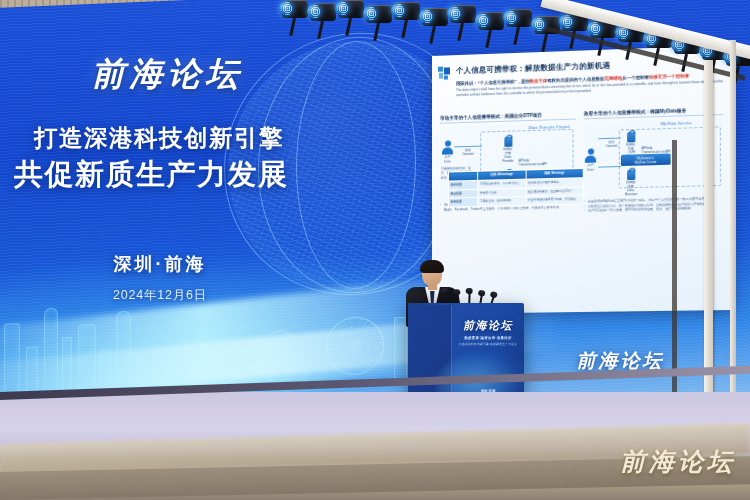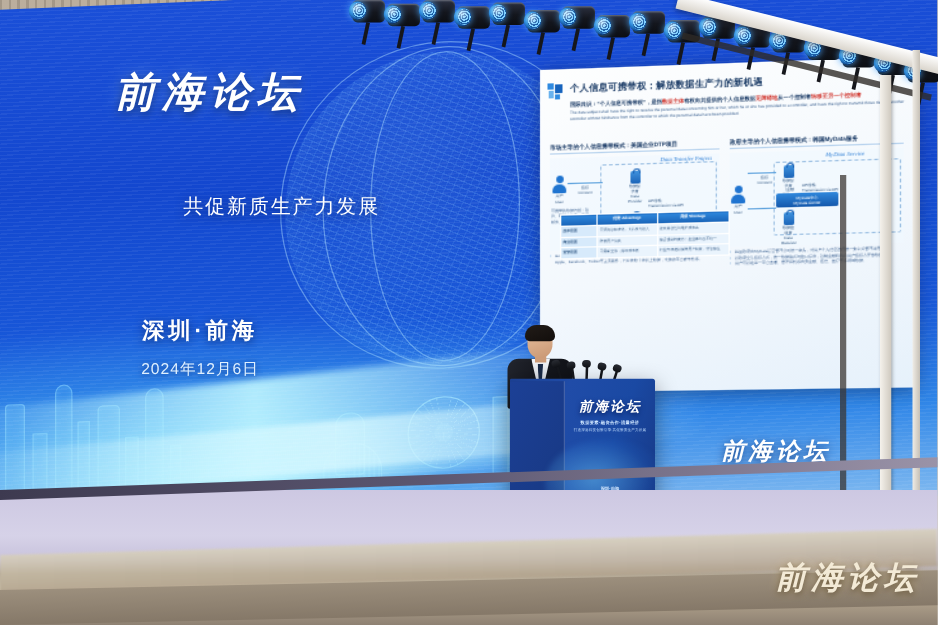--- a/index.html
+++ b/index.html
@@ -114,22 +114,22 @@
 
   
   .b-logo { position:absolute; left:80px; top:52px; width:175px;
     text-align:center; color:#ffffff; font-size:33px; font-weight:700;
     letter-spacing:5px; font-family:"Liberation Serif","DejaVu Serif",serif;
     font-style:italic;
     text-shadow:0 2px 7px rgba(0,25,90,.75), 0 0 14px rgba(160,215,255,.45); }
   .b-h1 { position:absolute; left:14px; top:122px; width:290px; text-align:center;
     color:#ffffff; font-size:23.5px; font-weight:700; letter-spacing:1.5px;
     text-shadow:0 2px 8px rgba(0,25,90,.7); }
-  .b-h2 { position:absolute; left:14px; top:155px; width:290px; text-align:right;
-    color:#ffffff; font-size:16px; font-weight:400; letter-spacing:1.5px;
+  .b-h2 { position:absolute; left:14px; top:155px; width:290px; text-align:left;
+    color:#ffffff; font-size:29px; font-weight:700; letter-spacing:1.5px;
     text-shadow:0 2px 8px rgba(0,25,90,.7); }
   .b-city { position:absolute; left:60px; top:252px; width:200px; text-align:center;
     color:#ffffff; font-size:18px; font-weight:700; letter-spacing:3px;
     text-shadow:0 2px 7px rgba(0,25,90,.7); }
   .b-date { position:absolute; left:60px; top:287px; width:200px; text-align:center;
     color:#dff0ff; font-size:12.5px; letter-spacing:.8px;
     text-shadow:0 1px 5px rgba(0,25,90,.65); }
 
   
   .b-right-logo { position:absolute; left:548px; top:348px; width:145px;
@@ -314,20 +314,21 @@
       <div class="stone"></div>
       <div class="wheel"></div>
     </div>
 
     <div class="led-glow"></div>
     <div class="led-sweep"></div>
     <div class="led-sweep2"></div>
   </div>
 
   <div class="b-logo">前海论坛</div>
+  <div class="b-h1">打造深港科技创新引擎</div>
   <div class="b-h2">共促新质生产力发展</div>
   <div class="b-city">深圳·前海</div>
   <div class="b-date">2024年12月6日</div>
   <div class="b-right-logo">前海论坛</div>
 
   <div class="slide">
     <div class="s-logo">
       <i></i>
         <i></i>
         <i></i>

